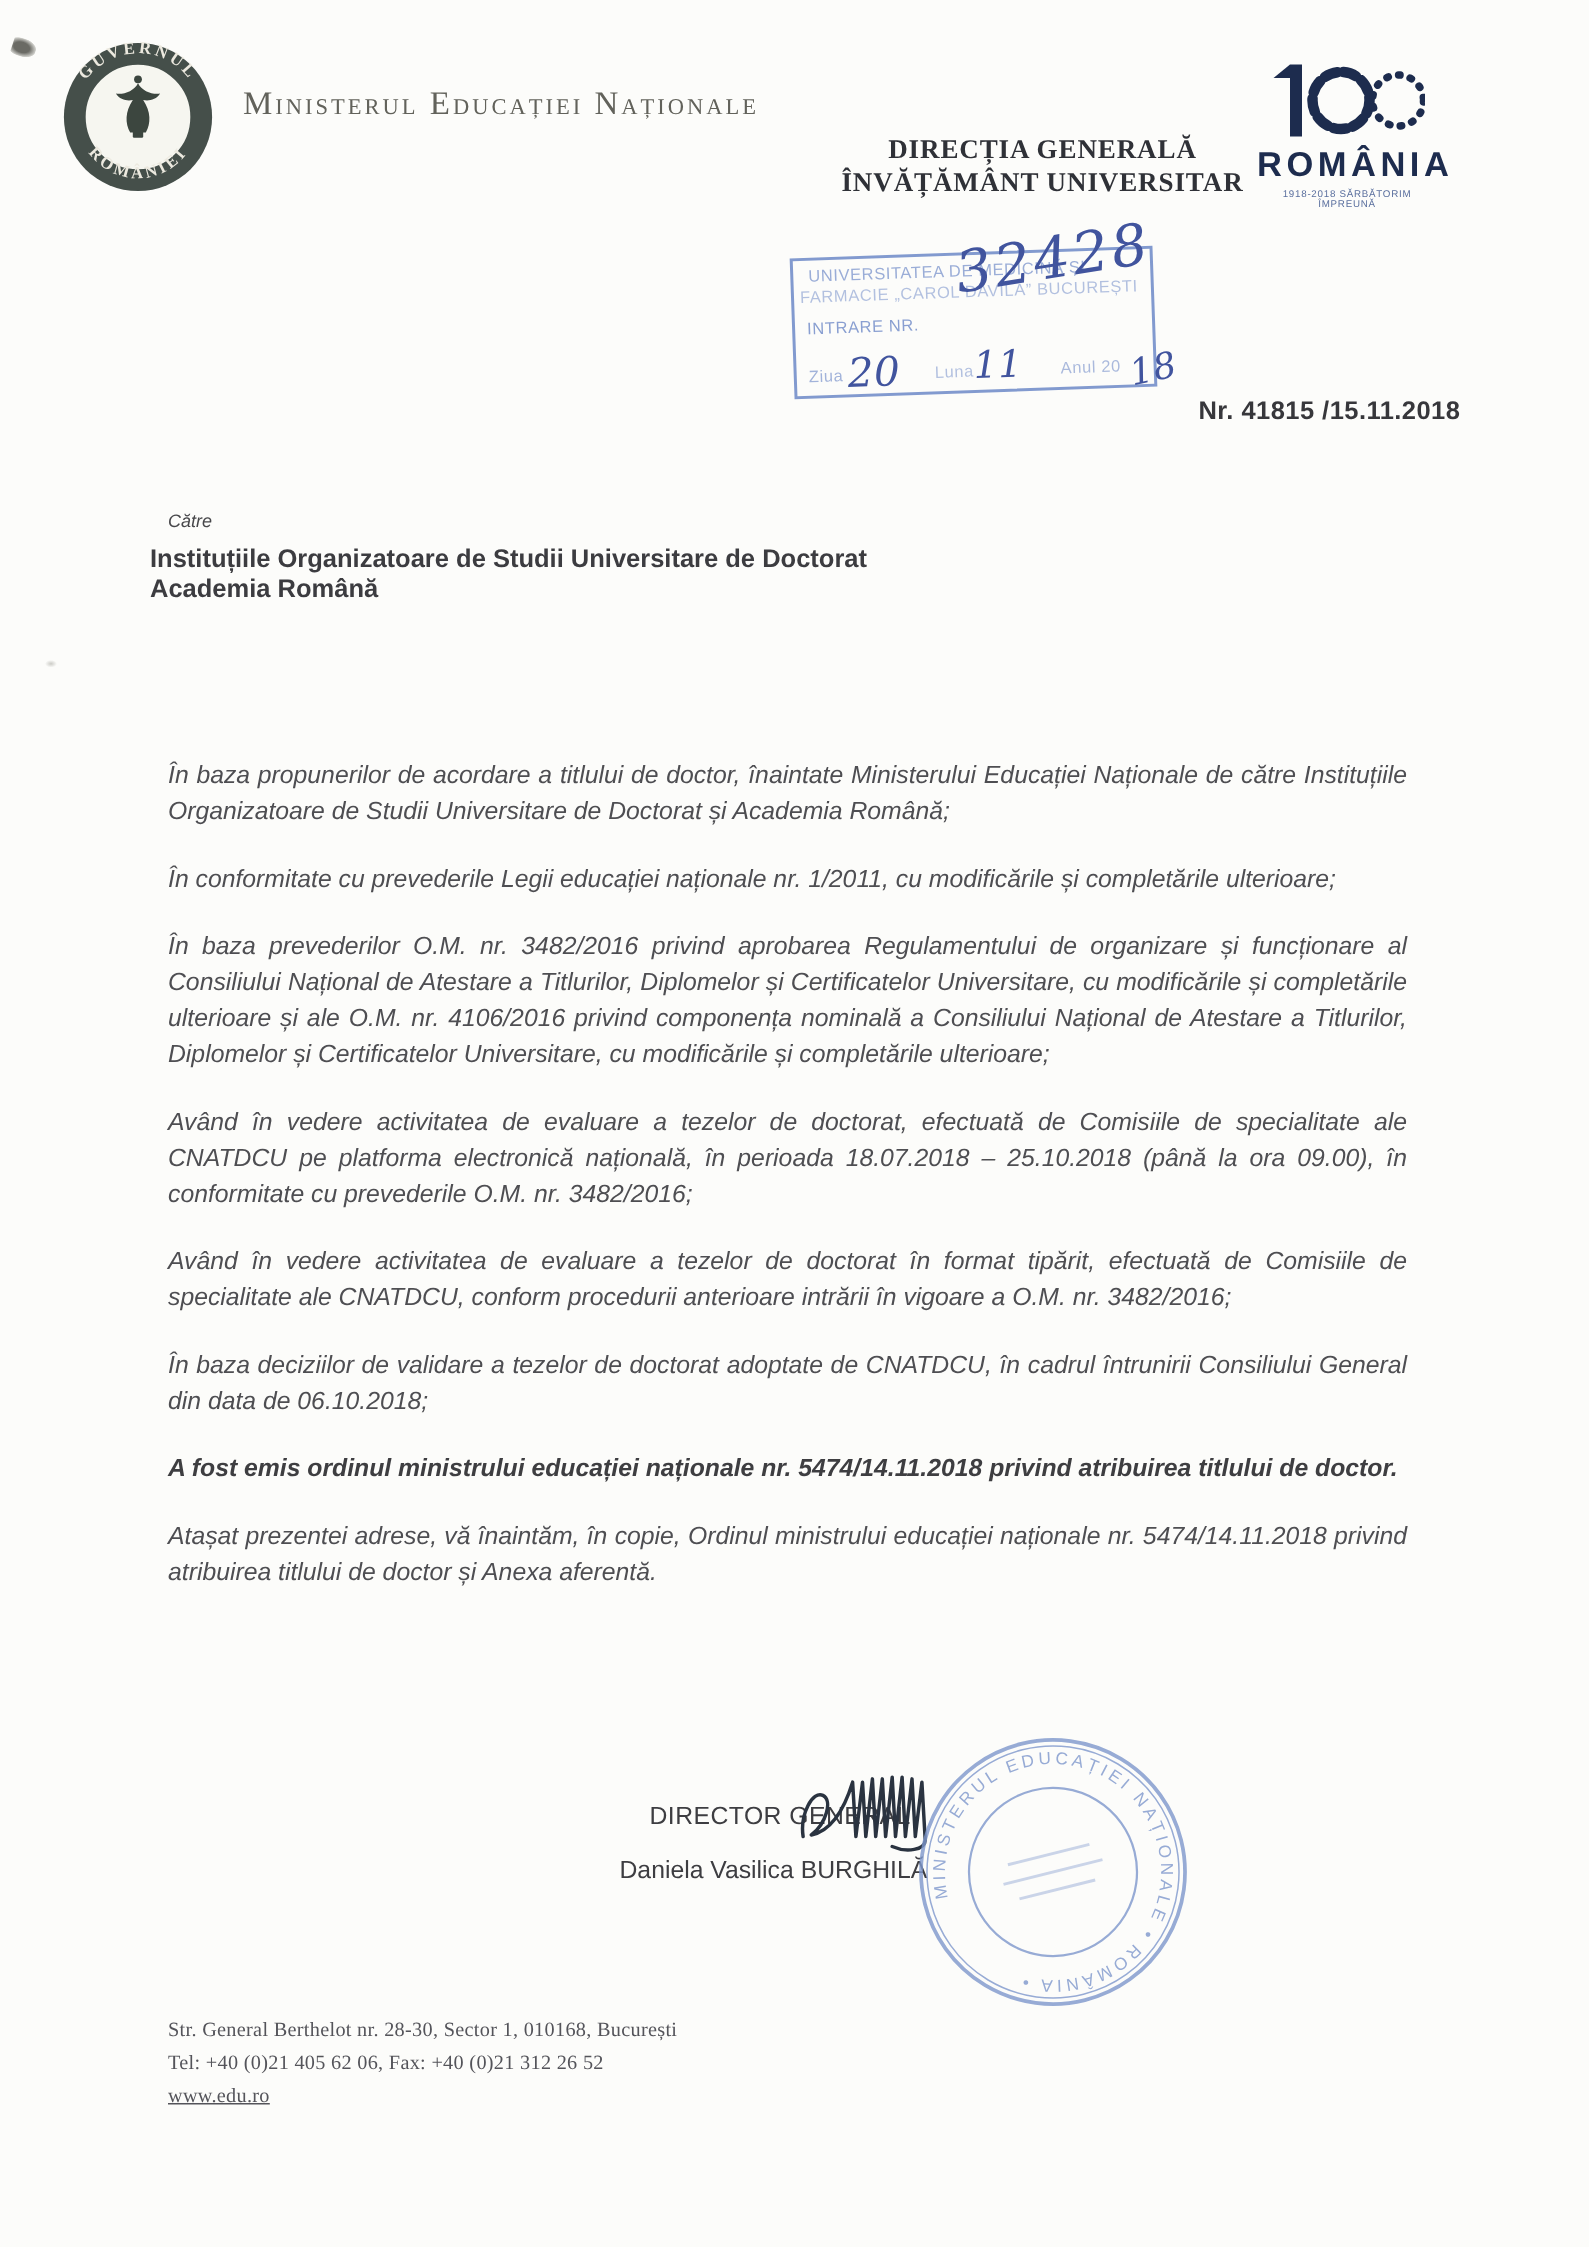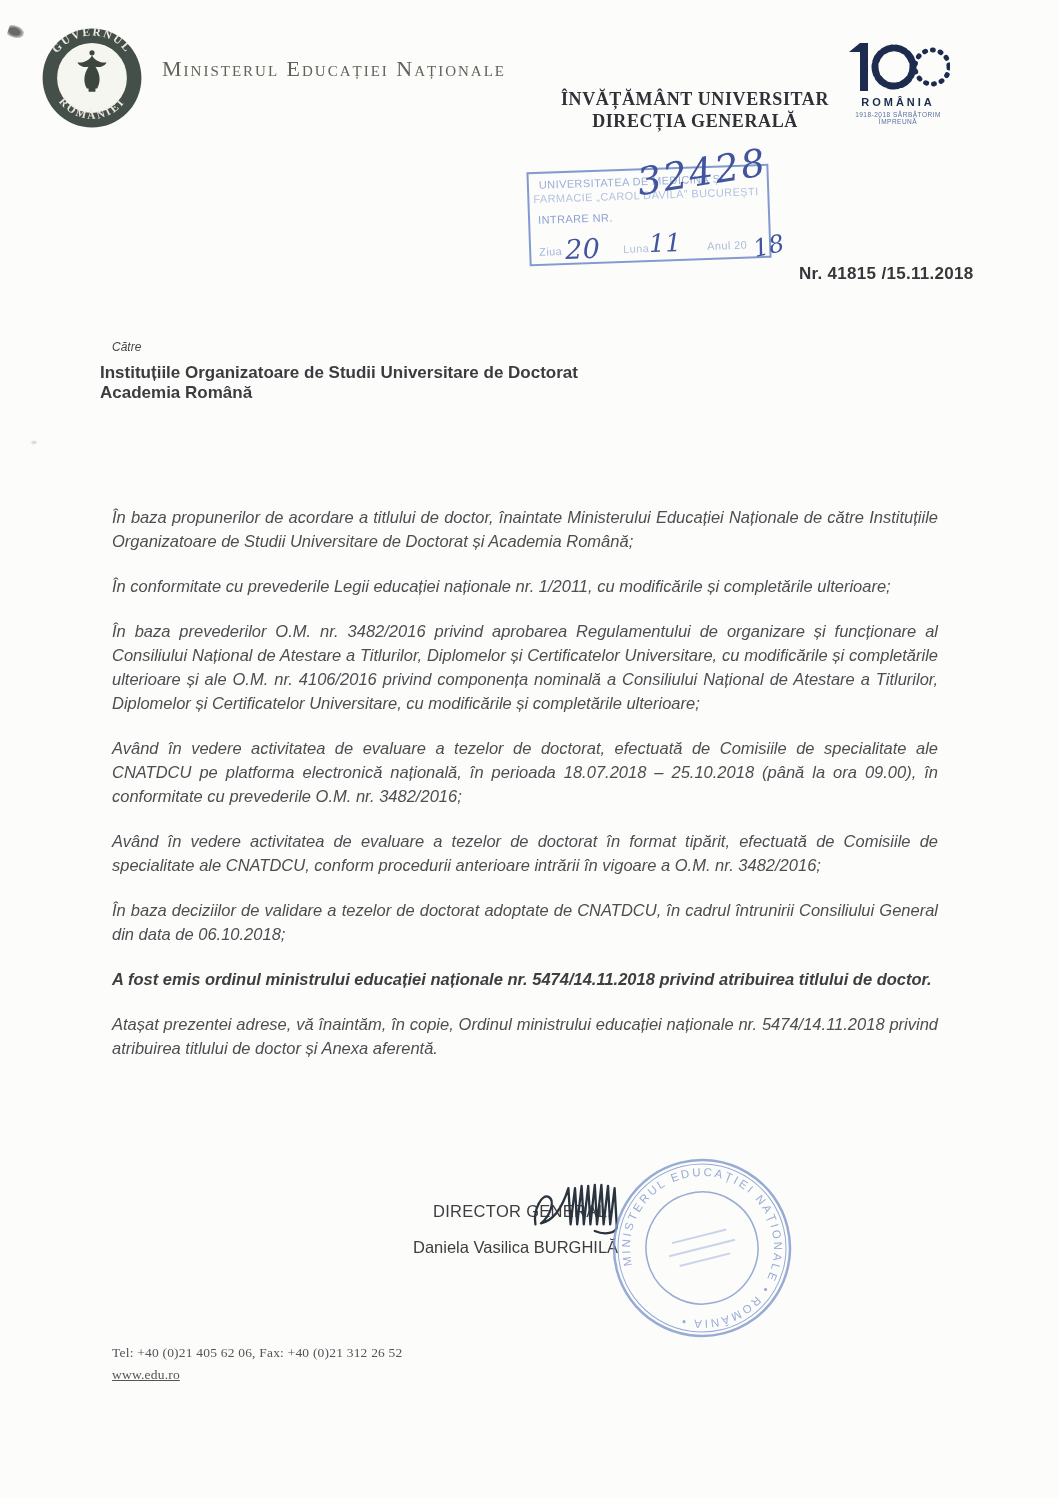--- a/index.html
+++ b/index.html
@@ -23,21 +23,21 @@
   }
   .directorate{
     position:absolute;left:525px;top:88px;width:340px;
     text-align:center;font-family:"Liberation Serif",serif;
     font-weight:bold;font-size:18px;line-height:22px;
     letter-spacing:.6px;color:#2f3137;
   }
   .centenary{position:absolute;left:838px;top:40px;width:120px;text-align:center;}
   .centenary .num{display:block;margin:0 auto;}
   .centenary .country{
-    display:block;margin-top:2px;font-weight:bold;font-size:11px;
+    display:block;margin-top:2px;font-weight:bold;font-size:23px;
     letter-spacing:3px;color:#1d2c4e;
   }
   .centenary .tagline{
     display:block;margin-top:3px;font-size:6.5px;letter-spacing:.5px;
     color:#5a6f9e;
   }
   
   .registry-stamp{
     position:absolute;left:528px;top:168px;width:238px;height:90px;
     border:2px solid rgba(90,121,192,.75);
@@ -139,22 +139,22 @@
     <g fill="#3c463f">
       <path d="M60 34 c-3 6 -11 9 -17 8 c3 5 9 6 13 5 c-6 9 -6 18 -2 25 l12 0 c4 -7 4 -16 -2 -25 c4 1 10 0 13 -5 c-6 1 -14 -2 -17 -8 z"></path>
       <rect x="56" y="70" width="8" height="6" rx="1"></rect>
       <circle cx="60" cy="31" r="3"></circle>
     </g>
   </svg>
 
   <div class="ministry-name">Ministerul Educației Naționale</div>
 
   <div class="directorate">
+    <div>DIRECȚIA GENERALĂ</div>
     <div>ÎNVĂȚĂMÂNT UNIVERSITAR</div>
-    <div>DIRECȚIA GENERALĂ</div>
   </div>
 
   <div class="centenary">
     <svg class="num" width="104" height="54" viewBox="0 0 104 54">
       <polygon points="14,3 3,12 14,12" fill="#1d2c4e"></polygon>
       <rect x="14" y="3" width="8" height="48" fill="#1d2c4e"></rect>
       <circle cx="48" cy="27" r="19" fill="none" stroke="#1d2c4e" stroke-width="7" stroke-dasharray="9 4" stroke-linecap="round"></circle>
       <circle cx="86" cy="27" r="17" fill="none" stroke="#1d2c4e" stroke-width="5" stroke-dasharray="1 7" stroke-linecap="round"></circle>
     </svg>
     <span class="country">ROMÂNIA</span>
@@ -212,17 +212,18 @@
       <textPath href="#ringPath" startOffset="0%">MINISTERUL EDUCAȚIEI NAȚIONALE • ROMÂNIA •</textPath>
     </text>
     <g stroke="#8ba1d1" stroke-width="2" opacity=".55">
       <line x1="78" y1="94" x2="134" y2="94"></line>
       <line x1="72" y1="106" x2="140" y2="106"></line>
       <line x1="80" y1="118" x2="132" y2="118"></line>
     </g>
   </svg>
 
   <div class="footer">
+    <div>Str. General Berthelot nr. 28-30, Sector 1, 010168, București</div>
     <div>Tel: +40 (0)21 405 62 06, Fax: +40 (0)21 312 26 52</div>
     <div class="site">www.edu.ro</div>
   </div>
 
 </div>
 
 </body></html>

